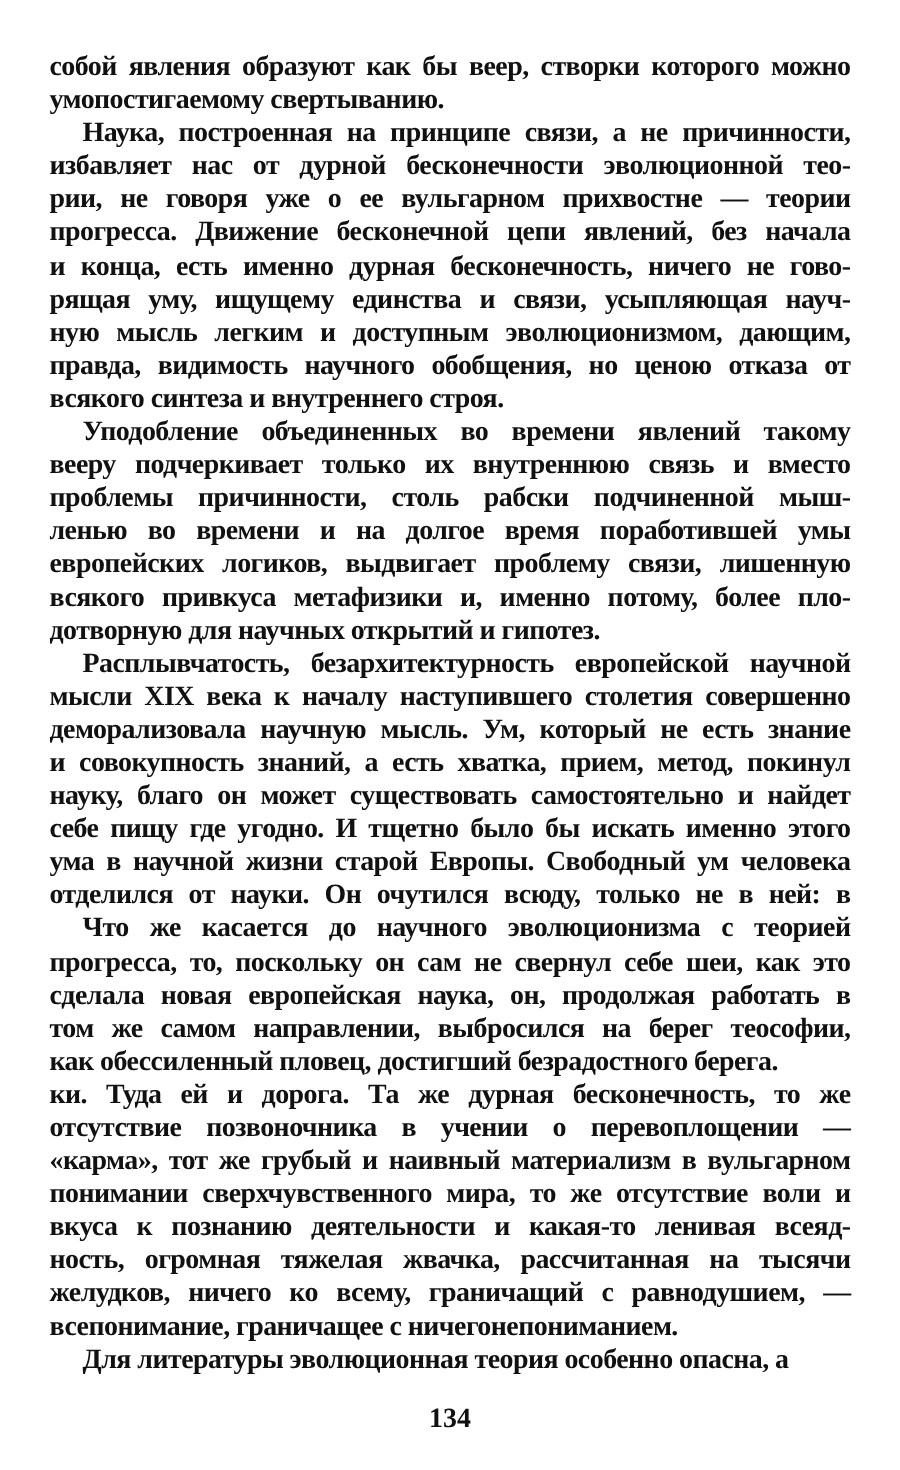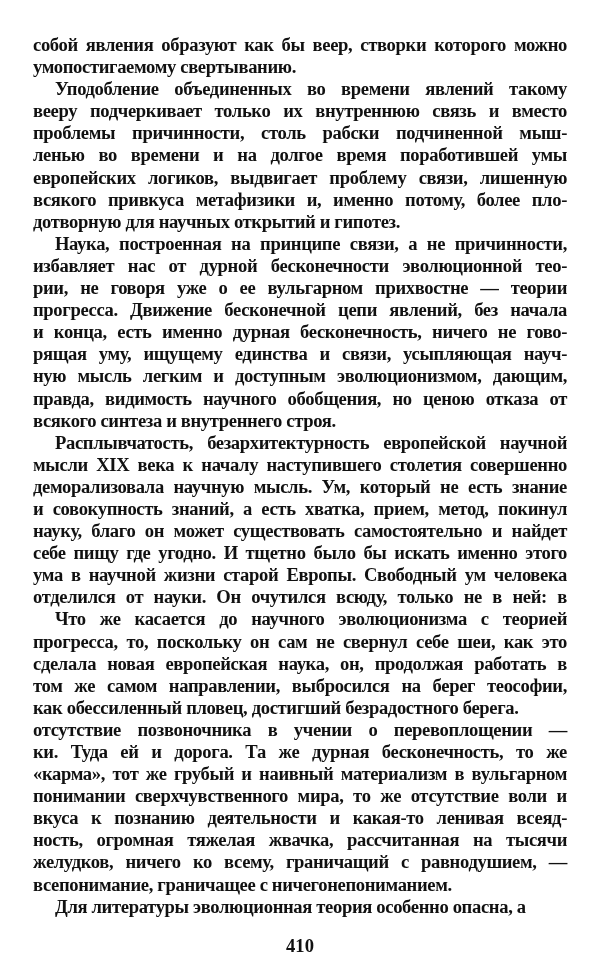--- a/index.html
+++ b/index.html
@@ -39,63 +39,63 @@
 </style>
 </head>
 <body>
 
 <div class="page" id="page-body">
     <div>
       <span class="line">собой явления образуют как бы веер, створки которого можно</span>
       <span class="line last">умопостигаемому свертыванию.</span>
     </div>
     <div>
-      <span class="line indent">Уподобление объединенных во времени явлений такому</span>
-      <span class="line">вееру подчеркивает только их внутреннюю связь и вместо</span>
-      <span class="line">проблемы причинности, столь рабски подчиненной мыш-</span>
-      <span class="line">ленью во времени и на долгое время поработившей умы</span>
-      <span class="line">европейских логиков, выдвигает проблему связи, лишенную</span>
-      <span class="line">всякого привкуса метафизики и, именно потому, более пло-</span>
-      <span class="line last">дотворную для научных открытий и гипотез.</span>
-    </div>
-    <div>
       <span class="line indent">Наука, построенная на принципе связи, а не причинности,</span>
       <span class="line">избавляет нас от дурной бесконечности эволюционной тео-</span>
       <span class="line">рии, не говоря уже о ее вульгарном прихвостне — теории</span>
       <span class="line">прогресса. Движение бесконечной цепи явлений, без начала</span>
       <span class="line">и конца, есть именно дурная бесконечность, ничего не гово-</span>
       <span class="line">рящая уму, ищущему единства и связи, усыпляющая науч-</span>
       <span class="line">ную мысль легким и доступным эволюционизмом, дающим,</span>
       <span class="line">правда, видимость научного обобщения, но ценою отказа от</span>
       <span class="line last">всякого синтеза и внутреннего строя.</span>
+    </div>
+    <div>
+      <span class="line indent">Уподобление объединенных во времени явлений такому</span>
+      <span class="line">вееру подчеркивает только их внутреннюю связь и вместо</span>
+      <span class="line">проблемы причинности, столь рабски подчиненной мыш-</span>
+      <span class="line">ленью во времени и на долгое время поработившей умы</span>
+      <span class="line">европейских логиков, выдвигает проблему связи, лишенную</span>
+      <span class="line">всякого привкуса метафизики и, именно потому, более пло-</span>
+      <span class="line last">дотворную для научных открытий и гипотез.</span>
     </div>
     <div>
       <span class="line indent">Расплывчатость, безархитектурность европейской научной</span>
       <span class="line">мысли XIX века к началу наступившего столетия совершенно</span>
       <span class="line">деморализовала научную мысль. Ум, который не есть знание</span>
       <span class="line">и совокупность знаний, а есть хватка, прием, метод, покинул</span>
       <span class="line">науку, благо он может существовать самостоятельно и найдет</span>
       <span class="line">себе пищу где угодно. И тщетно было бы искать именно этого</span>
       <span class="line">ума в научной жизни старой Европы. Свободный ум человека</span>
       <span class="line">отделился от науки. Он очутился всюду, только не в ней: в</span>
     </div>
     <div>
       <span class="line indent">Что же касается до научного эволюционизма с теорией</span>
       <span class="line">прогресса, то, поскольку он сам не свернул себе шеи, как это</span>
       <span class="line">сделала новая европейская наука, он, продолжая работать в</span>
       <span class="line">том же самом направлении, выбросился на берег теософии,</span>
       <span class="line last">как обессиленный пловец, достигший безрадостного берега.</span>
     </div>
     <div>
+      <span class="line">ки. Туда ей и дорога. Та же дурная бесконечность, то же</span>
       <span class="line">отсутствие позвоночника в учении о перевоплощении —</span>
-      <span class="line">ки. Туда ей и дорога. Та же дурная бесконечность, то же</span>
       <span class="line">«карма», тот же грубый и наивный материализм в вульгарном</span>
       <span class="line">понимании сверхчувственного мира, то же отсутствие воли и</span>
       <span class="line">вкуса к познанию деятельности и какая-то ленивая всеяд-</span>
       <span class="line">ность, огромная тяжелая жвачка, рассчитанная на тысячи</span>
       <span class="line">желудков, ничего ко всему, граничащий с равнодушием, —</span>
       <span class="line last">всепонимание, граничащее с ничегонепониманием.</span>
     </div>
     <div>
       <span class="line indent last">Для литературы эволюционная теория особенно опасна, а</span>
     </div>
   </div>
-<div class="pagenum">410</div>
+<div class="pagenum">134</div>
 
 </body></html>

